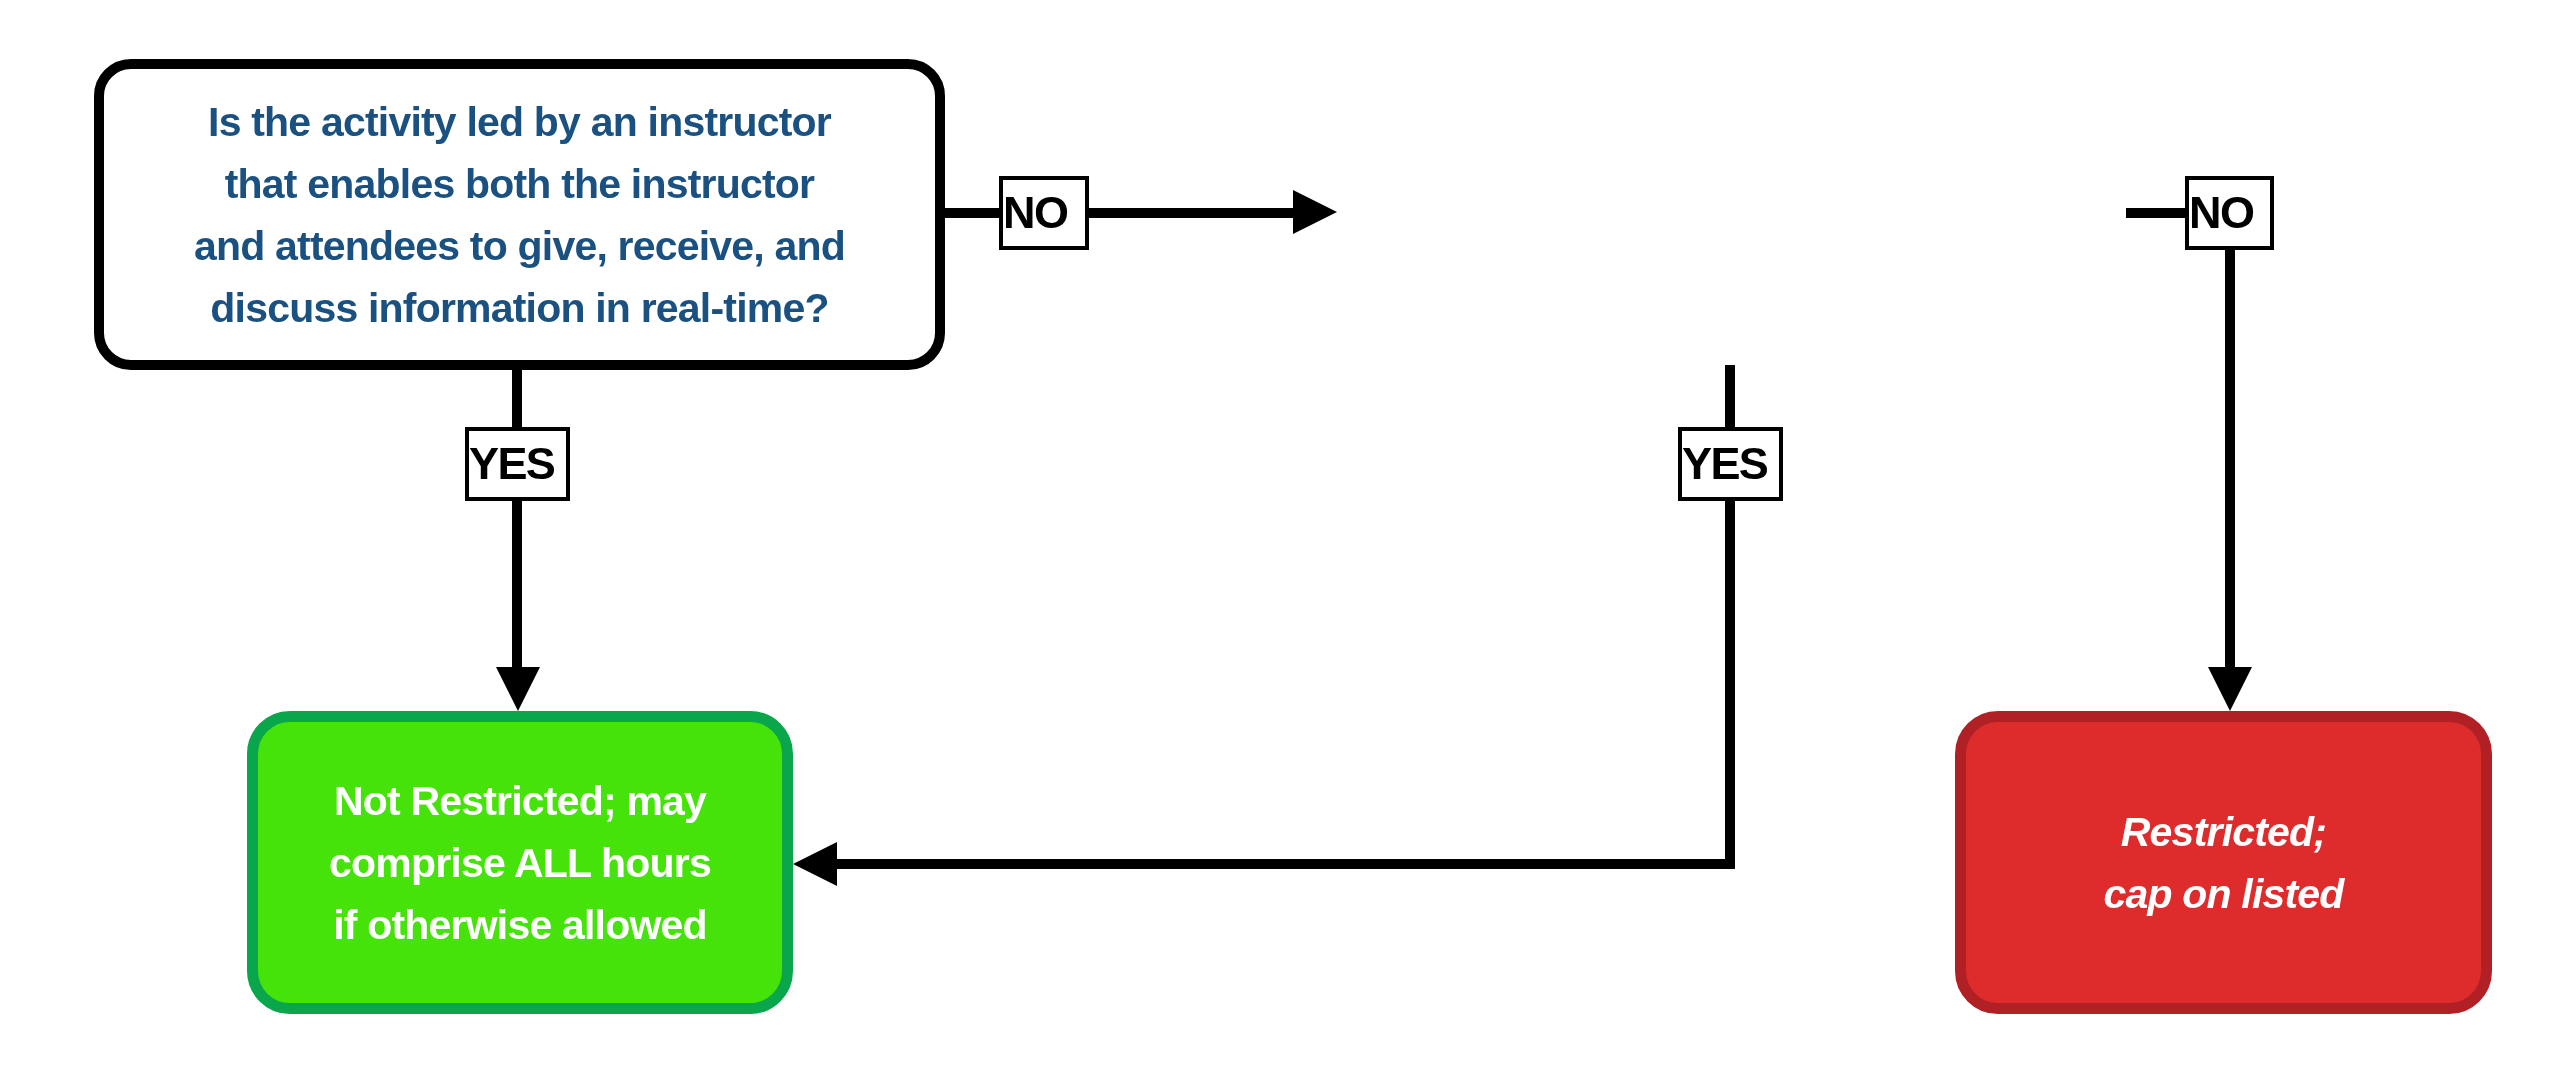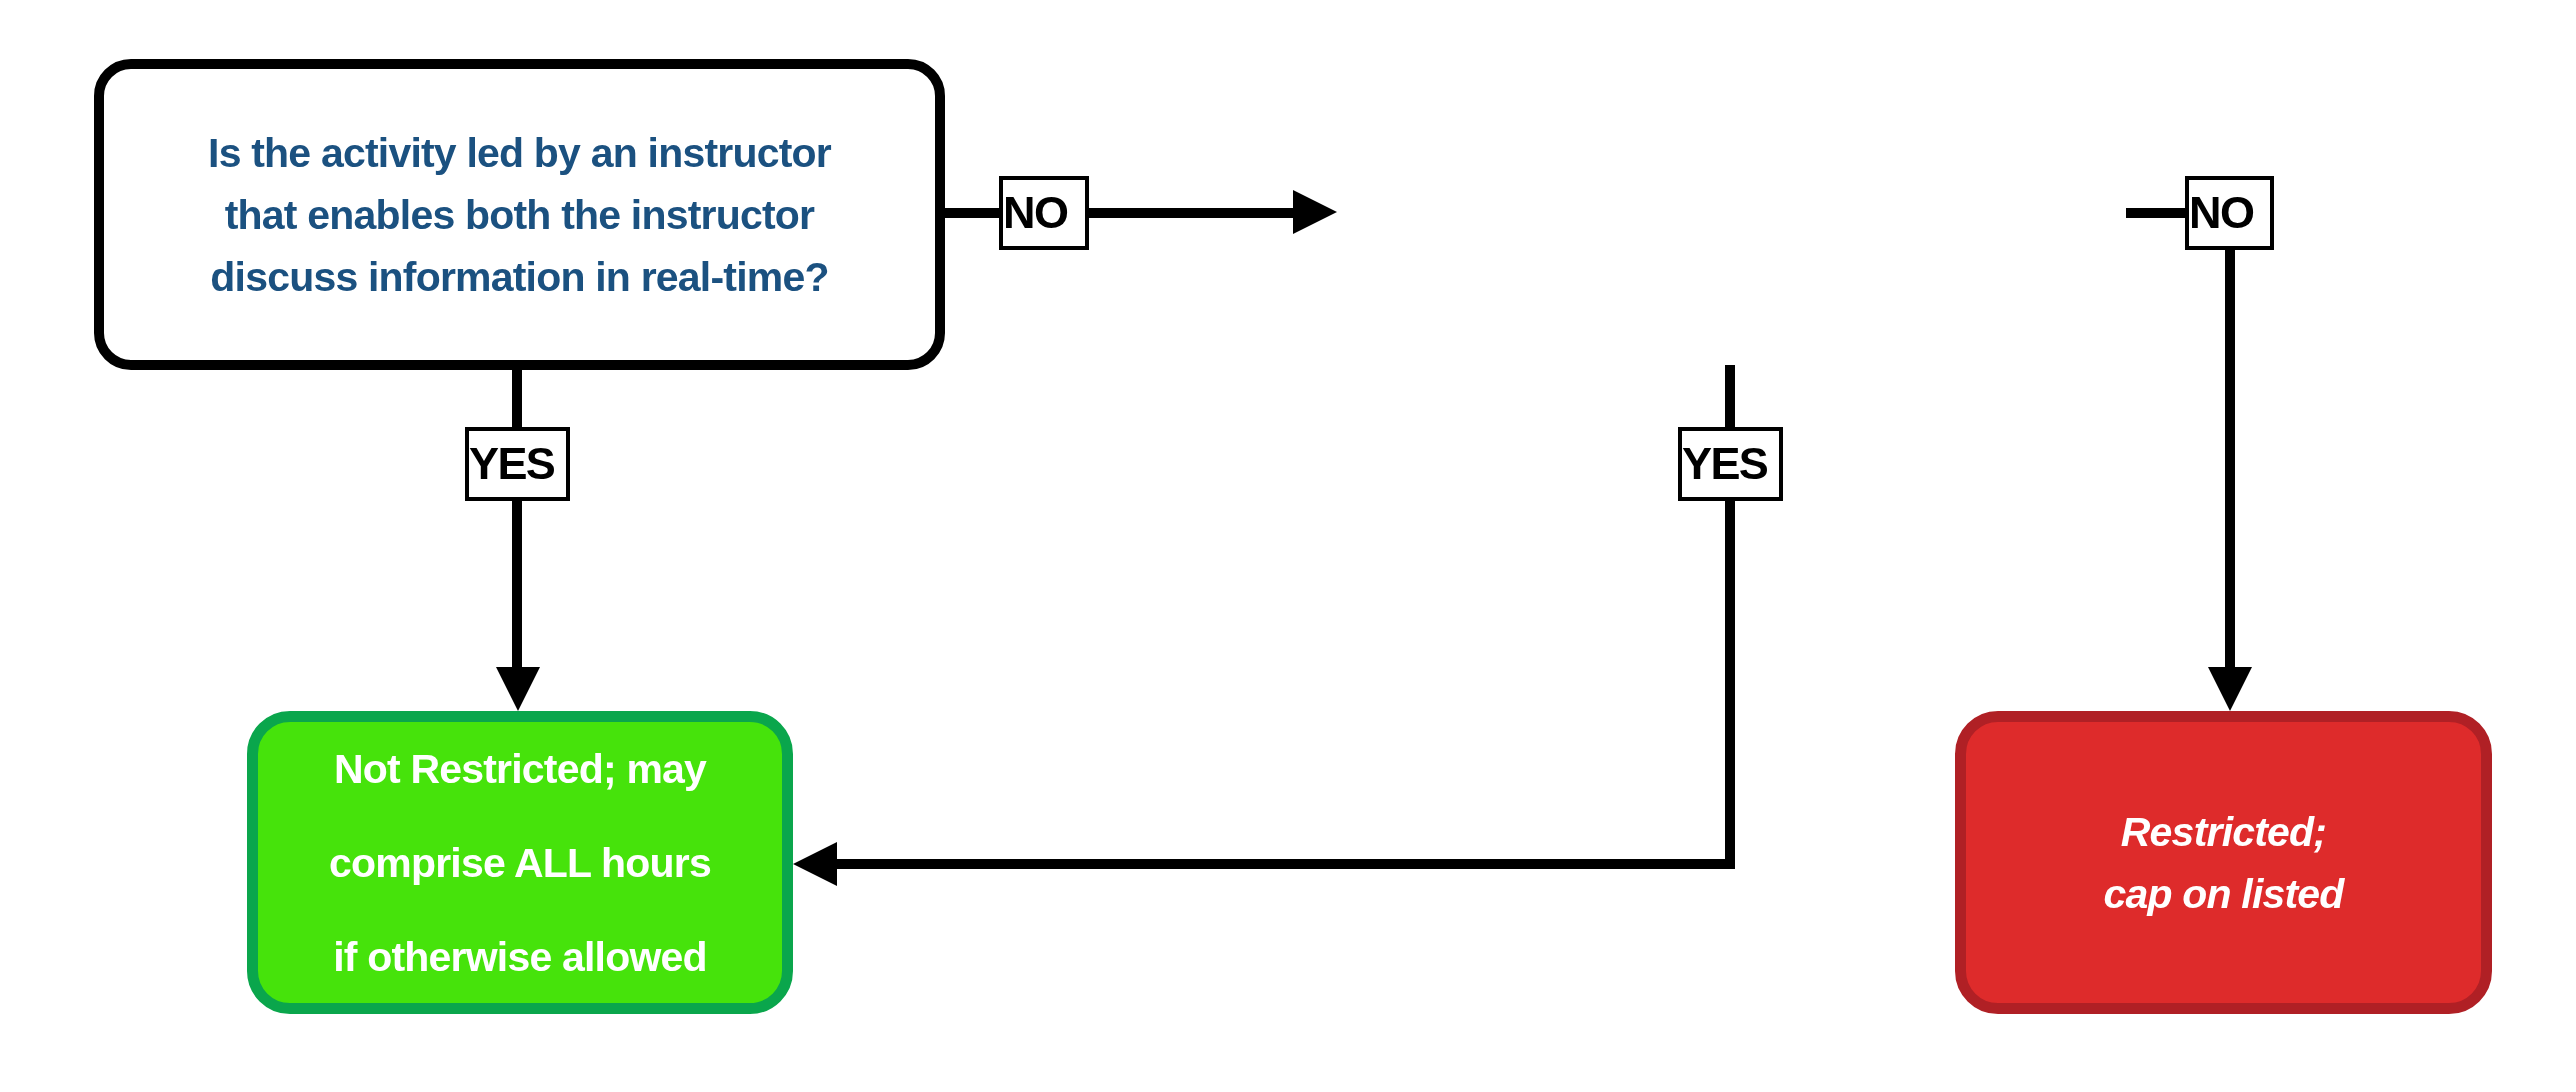--- a/index.html
+++ b/index.html
@@ -70,20 +70,21 @@
   .arrow.down {border-left:22px solid transparent;border-right:22px solid transparent;border-top:44px solid var(--connector);}
 </style>
 </head>
 <body>
 
 <div class="canvas">
 
   <div class="qbox" style="left:94px;top:59px;width:851px;height:311px;">
     <div class="qline">Is the activity led by an instructor</div>
     <div class="qline">that enables both the instructor</div>
+    <div class="qline">and attendees to give, receive, and</div>
     <div class="qline">discuss information in real-time?</div>
   </div>
 
 
   <div class="line" style="left:945px;top:208px;width:55px;height:10px;"></div>
   <div class="decision-label" style="left:999px;top:176px;width:90px;height:74px;">
     <span>NO</span>
   </div>
   <div class="line" style="left:1089px;top:208px;width:207px;height:10px;"></div>
   <div class="arrow right" style="left:1293px;top:190px;"></div>
@@ -103,21 +104,21 @@
   <div class="line" style="left:835px;top:859px;width:900px;height:10px;"></div>
   <div class="arrow left" style="left:793px;top:842px;"></div>
 
   <div class="line" style="left:2126px;top:208px;width:59px;height:10px;"></div>
   <div class="decision-label" style="left:2185px;top:176px;width:89px;height:74px;">
     <span>NO</span>
   </div>
   <div class="line" style="left:2225px;top:250px;width:10px;height:419px;"></div>
   <div class="arrow down" style="left:2208px;top:667px;"></div>
 
-  <div class="outcome green" style="left:247px;top:711px;width:546px;height:303px;gap:32px;">
+  <div class="outcome green" style="left:247px;top:711px;width:546px;height:303px;">
     <div class="oline">Not Restricted; may</div>
     <div class="oline">comprise ALL hours</div>
     <div class="oline">if otherwise allowed</div>
   </div>
 
   <div class="outcome red" style="left:1955px;top:711px;width:537px;height:303px;font-style:italic;">
     <div class="oline">Restricted;</div>
     <div class="oline">cap on listed</div>
   </div>
 

